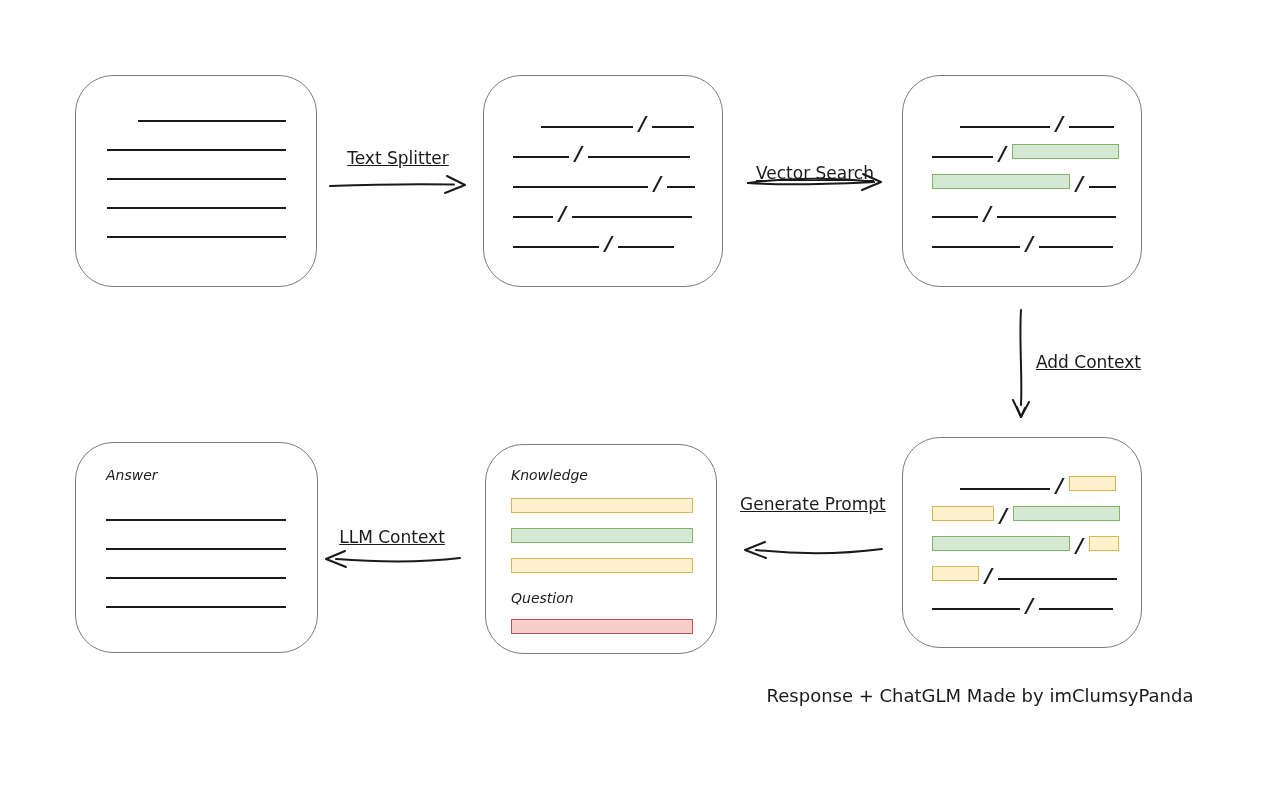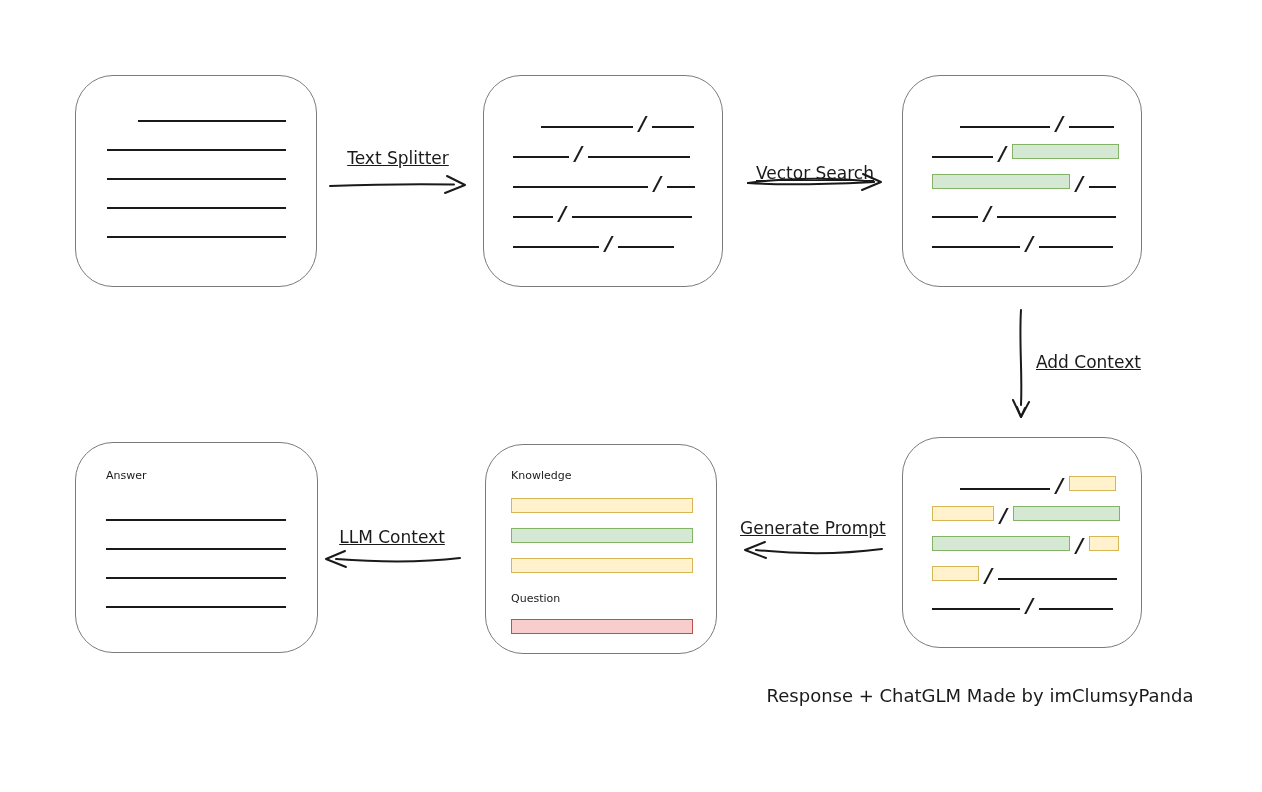--- a/index.html
+++ b/index.html
@@ -23,21 +23,21 @@
   .seg-chip.green  { background:var(--green-fill,#d5e8d4);  border-color:var(--green-border,#82b366); }
   .seg-chip.yellow { background:var(--yellow-fill,#fff2cc); border-color:var(--yellow-border,#d6b656); }
   
   .doc-lines { padding:44px 0 0 31px; }
   .doc-line { height:0; border-bottom:2px solid var(--ink,#1a1a1a); margin-bottom:27px; }
   .answer-content { padding:22px 0 0 30px; }
   .ans-lines { margin-top:33px; padding:0; }
   .ans-lines .doc-line { margin-bottom:27px; }
   
   .prompt-content { padding:20px 0 8px 25px; }
-  .box-heading { font-size:11px; line-height:21px; font-weight:500; }
+  .box-heading { font-size:14px; line-height:21px; font-weight:500;font-style:italic; }
   .knowledge-bars { margin-top:12px; }
   .bar { width:182px; height:15px; box-sizing:border-box; border:1.5px solid; margin-bottom:15px; }
   .bar.green  { background:var(--green-fill);  border-color:var(--green-border); }
   .bar.yellow { background:var(--yellow-fill); border-color:var(--yellow-border); }
   .bar.red    { background:var(--red-fill);    border-color:var(--red-border); }
   .question-heading { margin-top:1px; }
   .question-bars { margin-top:10px; }
   
   .arrow-label {
     position:absolute; font-size:17px; line-height:20px; text-align:center;
@@ -170,21 +170,21 @@
           <span class="seg-line" style="width: 119px;"></span>
         </div>
         <div class="seg-row">
           <span class="seg-line" style="width: 88px;"></span>
           <span class="seg-slash">/</span>
           <span class="seg-line" style="width: 74px;"></span>
         </div>
       </div>
   </div>
 
-  <div class="arrow-label" style="left:740px; top:518px; width:144px;">Generate Prompt</div>
+  <div class="arrow-label" style="left:740px; top:494px; width:144px;">Generate Prompt</div>
   <svg class="arrow-svg" style="left:740px; top:538px;" width="144" height="24" viewBox="0 0 144 24">
     <path d="M142,11 C100,16.5 55,16 16,12"></path>
     <polyline points="25,4 5,12 26,20"></polyline>
   </svg>
 
   <div class="box" style="left:485px; top:444px; width:232px; height:210px;">
     <div class="prompt-content">
       <div class="box-heading">Knowledge</div>
       <div class="knowledge-bars">
           <div class="bar yellow"></div>

